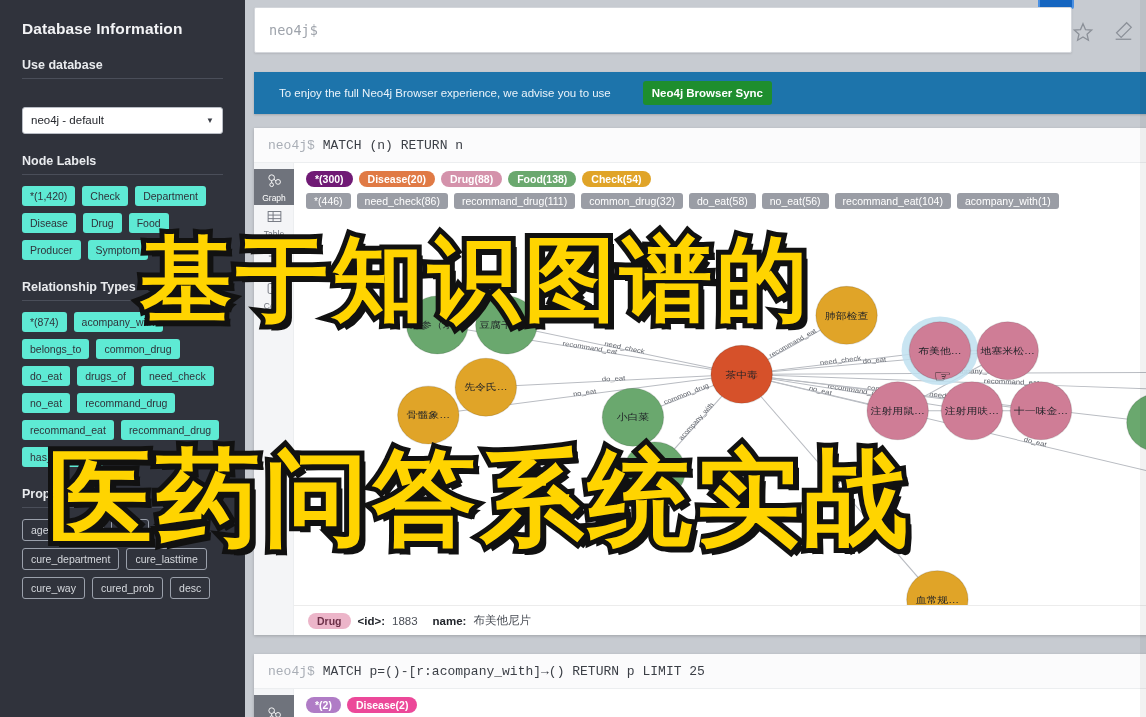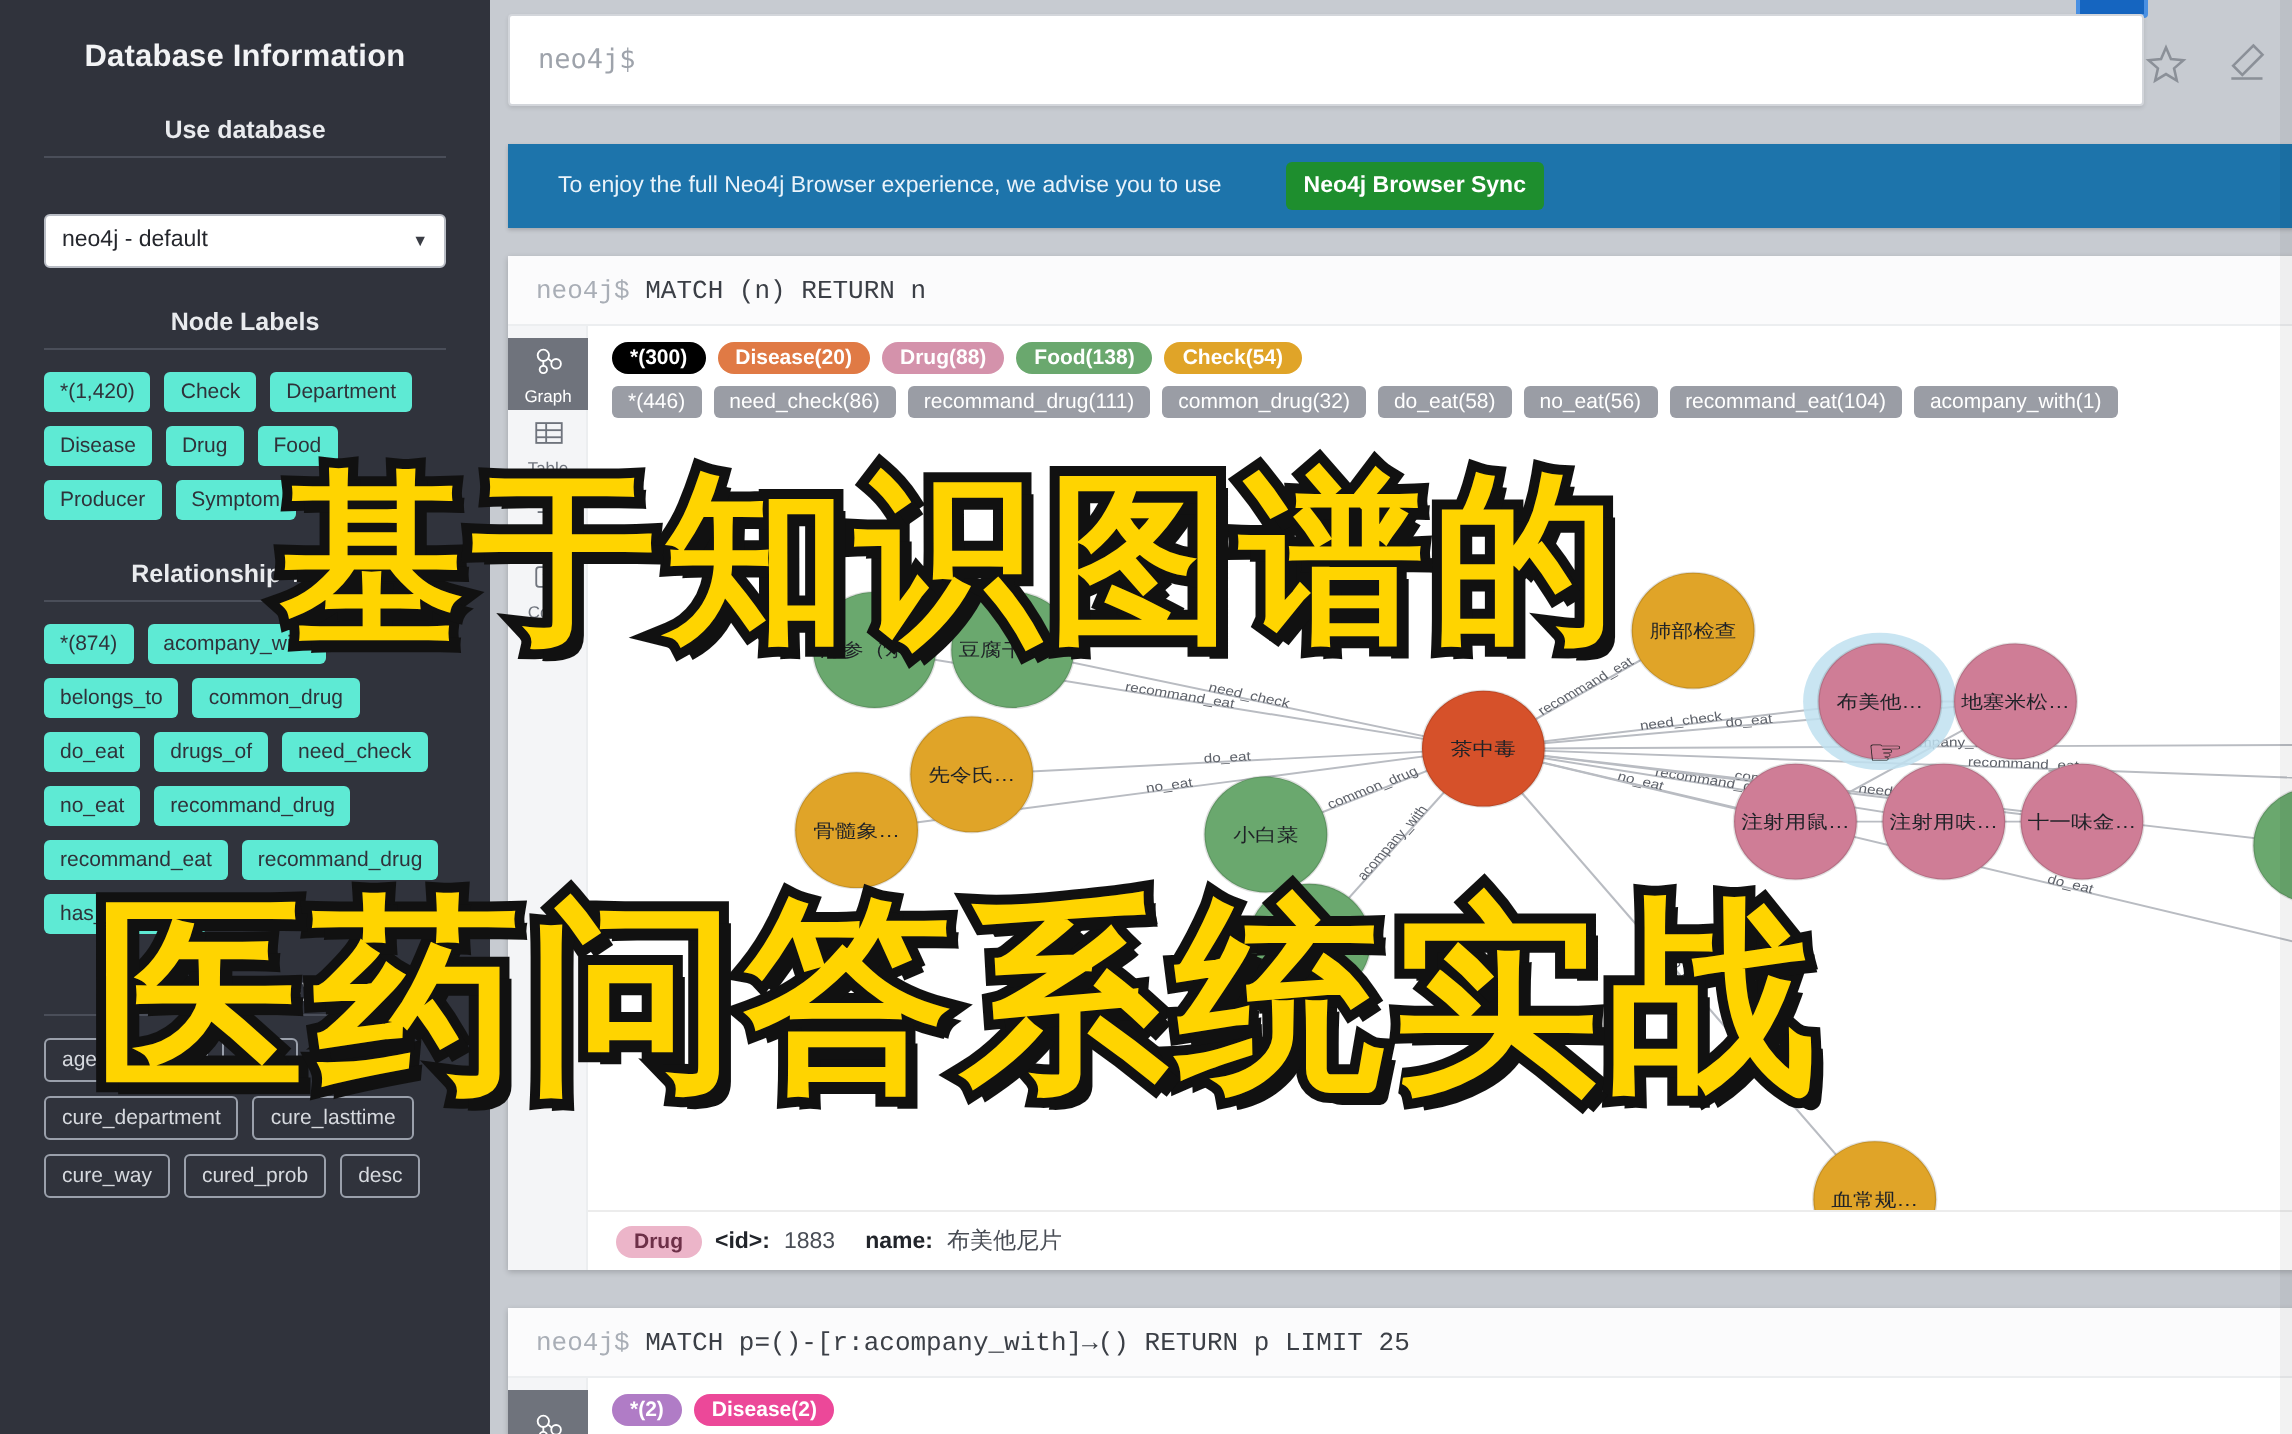--- a/index.html
+++ b/index.html
@@ -6,21 +6,21 @@
   body{
     width:1146px;height:717px;overflow:hidden;
     font-family:"Liberation Sans", sans-serif;
     background:#c7cbd1;position:relative;
   }
   
   #sidebar{
     position:absolute;left:0;top:0;width:245px;height:717px;
     background:#30333c;color:#e8eaed;overflow:hidden;
   }
-  #sidebar .inner{padding:14px 22px 0 22px;text-align:center;}
+  #sidebar .inner{padding:14px 22px 0 22px;}
   .sb-title{font-size:15.5px;font-weight:bold;color:#f2f3f5;margin:6px 0 20px 0;letter-spacing:.1px;}
   .sb-section{font-size:12.5px;font-weight:bold;color:#e9ebee;margin:0 0 6px 0;}
   .sb-rule{height:1px;background:#4a4e59;margin:0 0 11px 0;}
   .sb-group{margin-bottom:20px;}
   .chips{display:flex;flex-wrap:wrap;gap:7px 7px;}
   .chip{
     background:#5eead4;color:#2f323a;border-radius:3px;
     font-size:10.5px;padding:3px 8px;line-height:14px;white-space:nowrap;
   }
   .chip.rel{border-radius:3px;}
@@ -233,21 +233,21 @@
             <span><svg width="17" height="17" viewBox="0 0 24 24" fill="none" stroke="currentColor" stroke-width="1.3">
                 <rect x="3" y="5" width="18" height="14" rx="2"></rect>
                 <polyline points="8,10 11,13 8,16"></polyline>
                 <line x1="13" y1="16" x2="17" y2="16"></line>
               </svg></span>
             <span>Code</span>
           </div>
         </div>
       <div class="canvas">
         <div class="chiprow" id="chipsNode1">
-            <div class="nchip" style="background: #000000;">*(300)</div>
+            <div class="nchip" style="background: #701a75;">*(300)</div>
             <div class="nchip" style="background: rgb(224, 122, 69);">Disease(20)</div>
             <div class="nchip" style="background: rgb(212, 146, 171);">Drug(88)</div>
             <div class="nchip" style="background: rgb(106, 168, 110);">Food(138)</div>
             <div class="nchip" style="background: rgb(224, 164, 40);">Check(54)</div>
           </div>
         <div class="chiprow" id="chipsRel1" style="padding-top:6px;">
             <div class="rchip">*(446)</div>
             <div class="rchip">need_check(86)</div>
             <div class="rchip">recommand_drug(111)</div>
             <div class="rchip">common_drug(32)</div>

